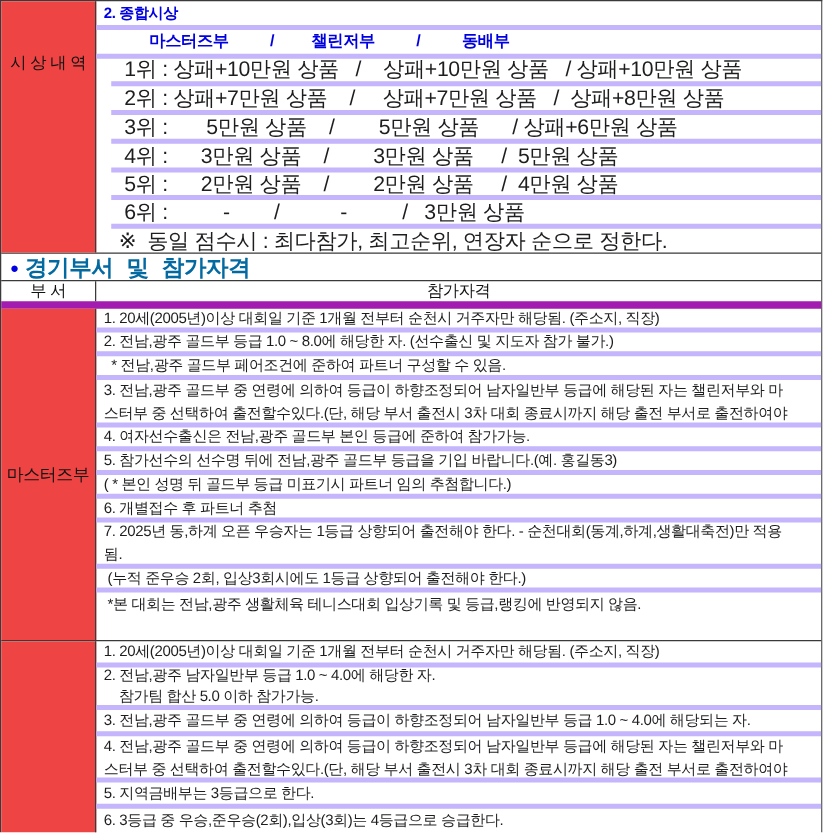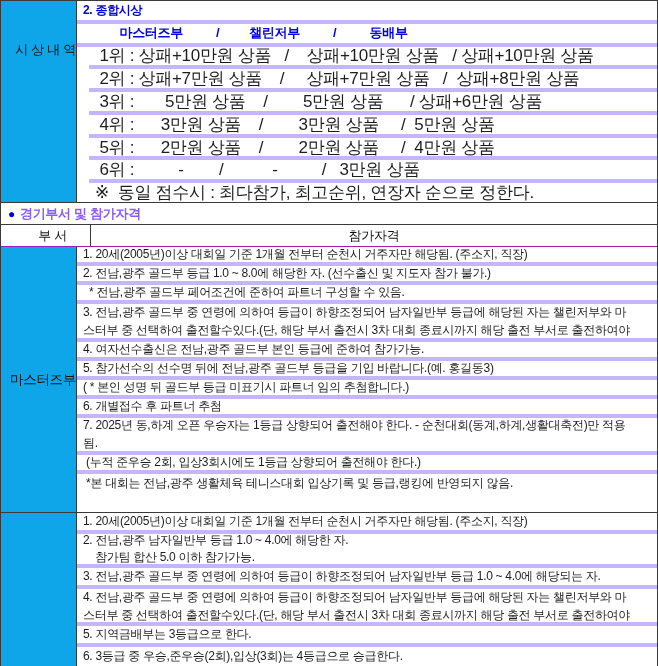--- a/index.html
+++ b/index.html
@@ -4,37 +4,37 @@
 <style>
   html,body{margin:0;padding:0;background:#ffffff;}
   body{width:658px;height:666px;overflow:hidden;
        font-family:"Liberation Sans","DejaVu Sans",sans-serif;
        color:#1d1d1d;font-size:12px;letter-spacing:-0.3px;}
   *{box-sizing:border-box;}
   .sheet{width:658px;height:666px;background:#fff;
          border-top:1px solid #3a3a3a;border-left:1px solid #3a3a3a;border-right:1px solid #3a3a3a;}
   .section{display:flex;border-bottom:1px solid #3a3a3a;}
   .col-label{width:76px;flex:0 0 76px;border-right:1px solid #3a3a3a;
-             display:flex;justify-content:flex-end;background:#0ea5e9;}
+             display:flex;justify-content:center;background:#ef4444;}
   .col-content{flex:1;display:flex;flex-direction:column;overflow:hidden;}
   .row{display:flex;align-items:center;padding-left:6px;border-bottom:4px solid #c4b5fd;
        white-space:pre;overflow:hidden;}
   .row:last-child{border-bottom:none;}
   
   .sec1{height:202px;}
   .sec1 .row{flex:1;}
   .blue{color:#0000e0;font-weight:bold;}
   .awards-label{padding-top:40px;font-size:13px;color:#111;}
   
   .sec-header{height:22px;border-bottom:1px solid #3a3a3a;display:flex;align-items:center;
               padding-left:7px;}
   .sec-header .bullet{color:#0000e0;font-size:12px;margin-right:5px;}
-  .sec-header .title{color:#8b5cf6;font-weight:bold;font-size:13px;}
+  .sec-header .title{color:#0369a1;font-weight:bold;font-size:18px;font-family:Liberation Mono, monospace;}
   
-  .thead{height:22px;border-bottom:1px solid #a21caf;display:flex;padding-left:14px;}
+  .thead{height:22px;border-bottom:6px solid #a21caf;display:flex;}
   .thead .th-dept{width:76px;flex:0 0 76px;border-right:1px solid #3a3a3a;
                   display:flex;align-items:center;justify-content:center;font-size:13px;color:#111;}
   .thead .th-qual{flex:1;display:flex;align-items:center;justify-content:center;font-size:13px;color:#111;}
   
   .sec2{height:266px;}
   .sec2 .col-label{align-items:center;font-size:13.5px;color:#111;}
   .rs{height:19px;flex:0 0 19px;}
   .rd{height:37.5px;flex:0 0 37.5px;line-height:18.2px;}
   
   .sec3{height:154px;border-bottom:1px solid #bdbdbd;}

